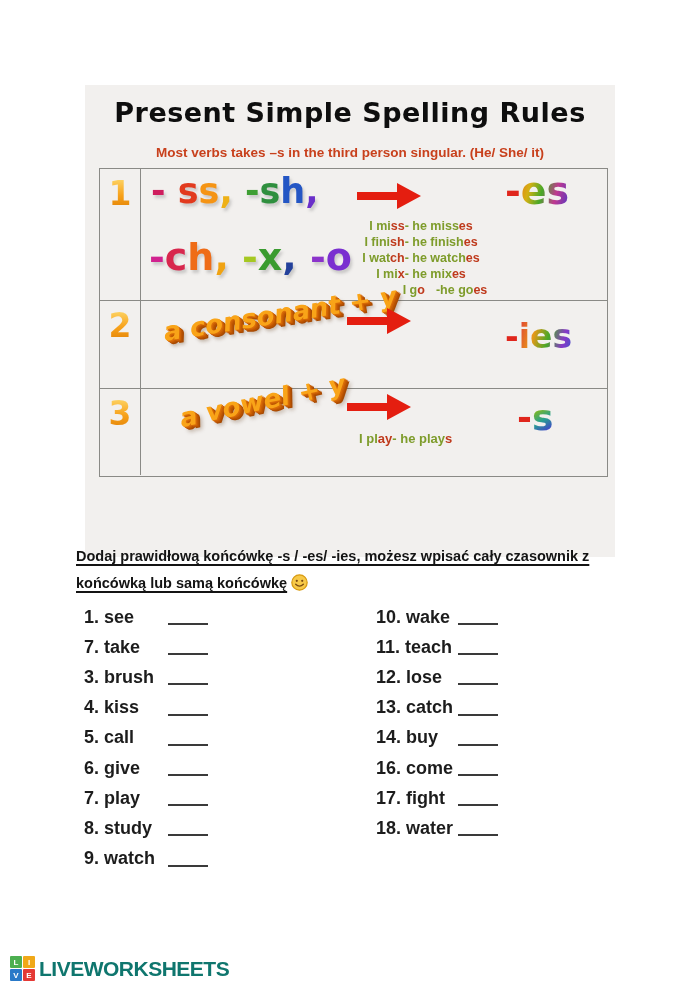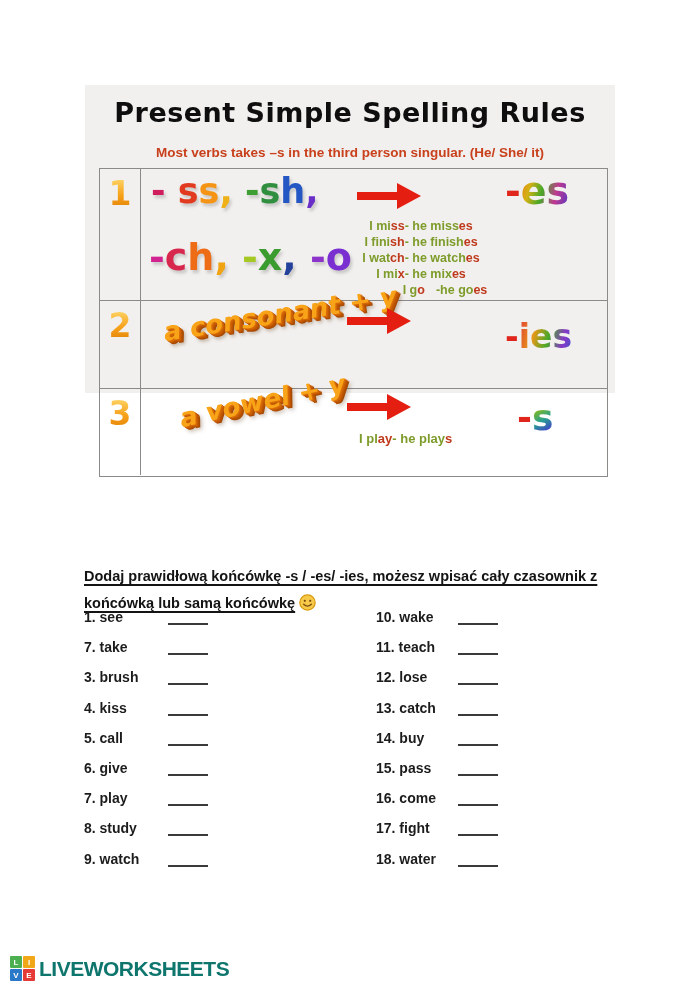--- a/index.html
+++ b/index.html
@@ -1,20 +1,20 @@
 <!DOCTYPE html>
 <html><head>
 <meta charset="utf-8">
 <style>
   html,body{margin:0;padding:0;}
   body{width:700px;height:989px;background:#ffffff;font-family:"Liberation Sans","DejaVu Sans",sans-serif;}
   .page{position:relative;width:700px;height:989px;background:#ffffff;overflow:hidden;}
 
   
-  .poster{position:absolute;left:85px;top:85px;width:530px;height:308px;background:#f2f0ee;}
+  .poster{position:absolute;left:85px;top:85px;width:530px;height:472px;background:#f2f0ee;}
   .poster-title{position:absolute;left:0;top:12px;width:100%;text-align:center;
     font-family:"DejaVu Sans","Liberation Sans",sans-serif;
     font-size:27px;font-weight:800;color:#0e0e0e;letter-spacing:.5px;}
   .poster-subtitle{position:absolute;left:0;top:60px;width:100%;text-align:center;
     font-size:13.5px;font-weight:bold;color:#c8401c;}
   .rules-table{position:absolute;left:14px;top:83px;width:509px;height:309px;
     border:1px solid #8a8a86;box-sizing:border-box;}
   .rule-row{position:relative;display:flex;box-sizing:border-box;}
   .rule-row + .rule-row{border-top:1px solid #8a8a86;}
   .row1{height:131px;} .row2{height:88px;} .row3{height:87px;}
@@ -51,31 +51,31 @@
   .grad-s{background-image:linear-gradient(150deg,#e8a018 0%,#80b820 30%,#28a090 55%,#4048c8 80%,#9030c0 100%);}
 
   .wordart{position:absolute;white-space:nowrap;font-family:"DejaVu Sans",sans-serif;
     font-weight:800;font-style:italic;font-size:26px;color:#f9a418;
     text-shadow:1px 1px 0 #d96c08,2px 2px 0 #c95e04,3px 3px 0 #b85202,4px 4px 0 #a84a02,5px 6px 4px rgba(80,40,0,.35);
     transform-origin:left bottom;}
   .wa2{left:25px;top:16px;transform:rotate(-9deg);}
   .wa3{left:42px;top:14px;transform:rotate(-12deg);}
 
   
-  .instructions{position:absolute;left:84px;top:543px;width:560px;
-    font-size:14.5px;font-weight:bold;color:#141414;line-height:27px;margin-top:20px;}
+  .instructions{position:absolute;left:76px;top:543px;width:560px;
+    font-size:14.5px;font-weight:bold;color:#141414;line-height:27px;}
   .instructions .u{text-decoration:underline;text-decoration-thickness:1.5px;text-underline-offset:3px;}
   .smiley{display:inline-block;vertical-align:-3px;margin-left:4px;}
 
   
   .exercise-col{position:absolute;top:602px;}
   .col-left{left:84px;}
   .col-right{left:376px;}
   .ex-item{height:30.2px;display:flex;align-items:center;}
-  .ex-label{display:inline-block;width:84px;font-size:14px;font-weight:bold;color:#1c1c1c;}
+  .ex-label{display:inline-block;width:84px;font-size:18px;font-weight:bold;color:#1c1c1c;}
   .col-right .ex-label{width:82px;}
   .blank{display:inline-block;width:40px;height:14px;border-bottom:2px solid #3a3a3a;cursor:text;}
 
   
   .footer-logo{position:absolute;left:10px;top:956px;display:flex;align-items:center;cursor:pointer;}
   .logo-icon{width:26px;height:26px;display:grid;grid-template-columns:12px 12px;
     grid-template-rows:12px 12px;gap:1px;margin-right:3px;flex:none;}
   .logo-sq{display:flex;align-items:center;justify-content:center;color:#fff;
     font-size:8px;font-weight:bold;border-radius:1px;}
   .brand{font-size:21px;font-weight:800;color:#0f766e;letter-spacing:-.5px;}
@@ -208,24 +208,20 @@
       </div>
     <div class="ex-item">
         <span class="ex-label">13. catch</span>
         <span class="blank"></span>
       </div>
     <div class="ex-item">
         <span class="ex-label">14. buy</span>
         <span class="blank"></span>
       </div>
     <div class="ex-item">
-        <span class="ex-label">15. pass</span>
-        <span class="blank"></span>
-      </div>
-    <div class="ex-item">
         <span class="ex-label">16. come</span>
         <span class="blank"></span>
       </div>
     <div class="ex-item">
         <span class="ex-label">17. fight</span>
         <span class="blank"></span>
       </div>
     <div class="ex-item">
         <span class="ex-label">18. water</span>
         <span class="blank"></span>

